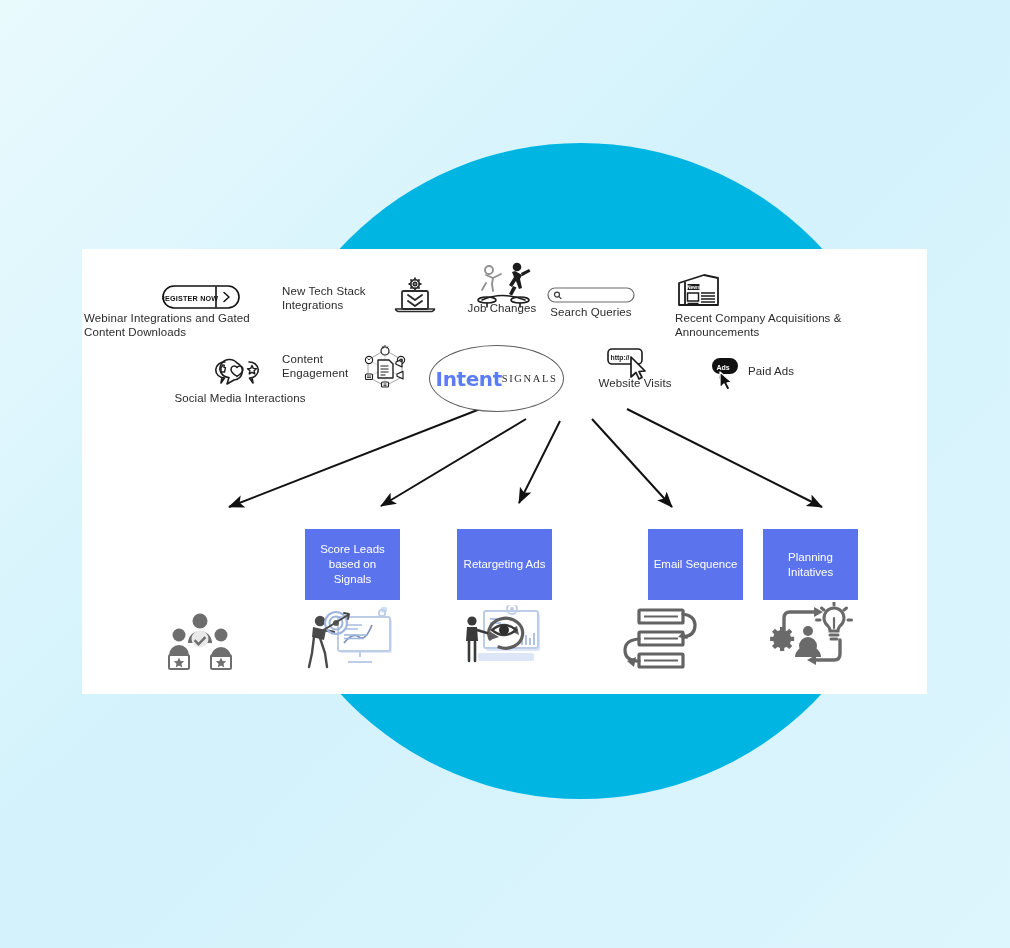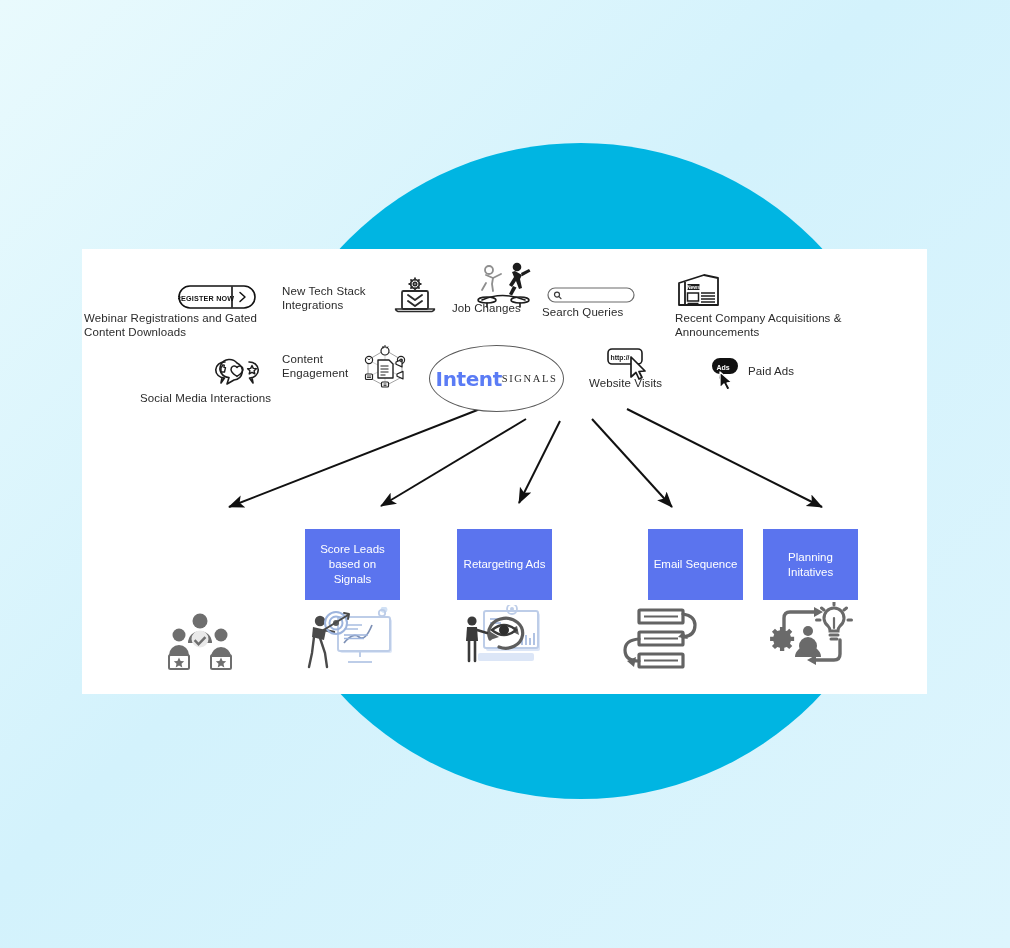--- a/index.html
+++ b/index.html
@@ -33,21 +33,21 @@
 
   
   .abs{position:absolute;}
 
   .node-label{
     font-size:11.5px;color:#2b2b2b;line-height:13.5px;
     letter-spacing:.1px;
   }
   .ta-right{}
   .ta-left{text-align:left;}
-  .ta-center{}
+  .ta-center{text-align:center;}
 
   
   .ellipse{
     position:absolute;left:429px;top:345px;width:133px;height:65px;
     border:1.3px solid #5a5a5a;border-radius:50%;
     background:#fff;
     display:flex;flex-direction:row;align-items:center;justify-content:center;
     gap:0px;
   }
   .ellipse .intent{
@@ -99,29 +99,29 @@
         <path d="M510,170 L590,258"></path>
         <path d="M545,160 L740,258"></path>
       </g>
     </svg>
 
     <div class="ellipse" style="left:347px;top:96px;">
       <div class="intent">Intent</div>
       <div class="signals">SIGNALS</div>
     </div>
 
-    <div class="icon-wrap" style="left:96px;top:36px;">
+    <div class="icon-wrap" style="left:80px;top:36px;">
       <svg width="78" height="24" viewBox="0 0 78 24">
         <rect x="1" y="1" width="76" height="22" rx="11" ry="11" fill="#fff" stroke="#111" stroke-width="1.6"></rect>
         <line x1="54" y1="1.5" x2="54" y2="22.5" stroke="#111" stroke-width="1.6"></line>
         <text x="27" y="15.5" font-family="Liberation Sans, sans-serif" font-size="7.2" font-weight="bold" fill="#111" text-anchor="middle" letter-spacing="0.2">REGISTER NOW</text>
         <path d="M62,7.5 L67,12 L62,16.5" fill="none" stroke="#111" stroke-width="1.5" stroke-linecap="round" stroke-linejoin="round"></path>
       </svg>
     </div>
-    <div class="abs node-label ta-right" style="left:2px;top:63px;width:174px;">Webinar Registrations and Gated Content Downloads</div>
+    <div class="abs node-label ta-right" style="left:2px;top:63px;width:174px;">Webinar Integrations and Gated Content Downloads</div>
 
     <div class="abs node-label ta-right" style="left:200px;top:36px;width:91px;">New Tech Stack Integrations</div>
     <div class="icon-wrap" style="left:312px;top:27px;">
       <svg width="42" height="42" viewBox="0 0 42 42">
         <g fill="none" stroke="#2b2b2b" stroke-width="1.8" stroke-linecap="round" stroke-linejoin="round">
           <circle cx="21" cy="8" r="4.3"></circle>
           <circle cx="21" cy="8" r="1.6"></circle>
           <path d="M21,2.2 v1.4 M21,12.4 v1.4 M15.2,8 h1.4 M25.4,8 h1.4
                    M17,4 l1,1 M24,11 l1,1 M25,4 l-1,1 M18,11 l-1,1"></path>
           <rect x="8" y="15" width="26" height="18" rx="1.4"></rect>

